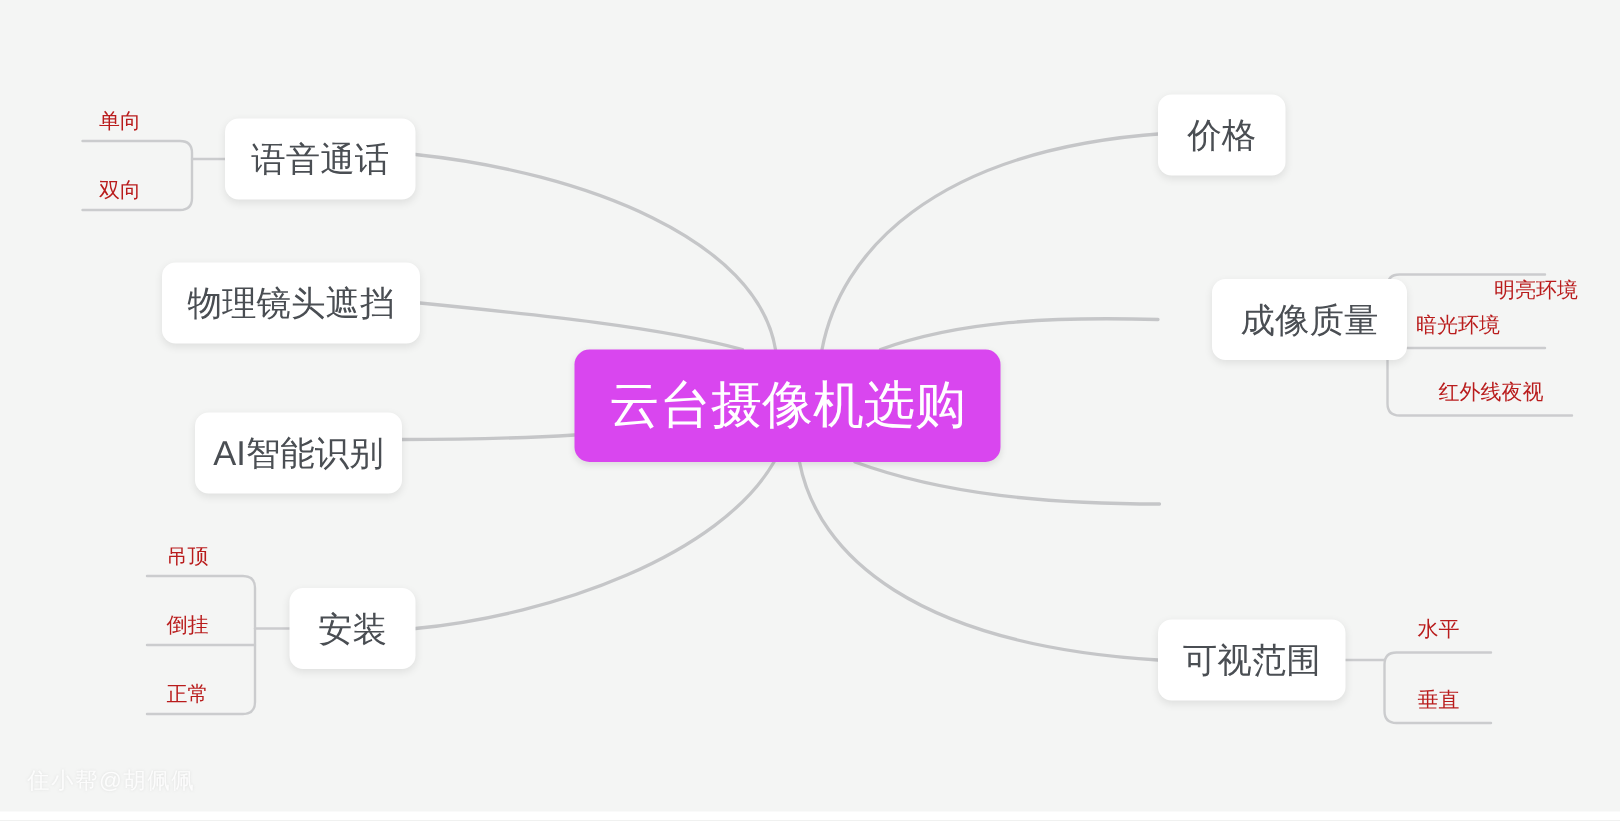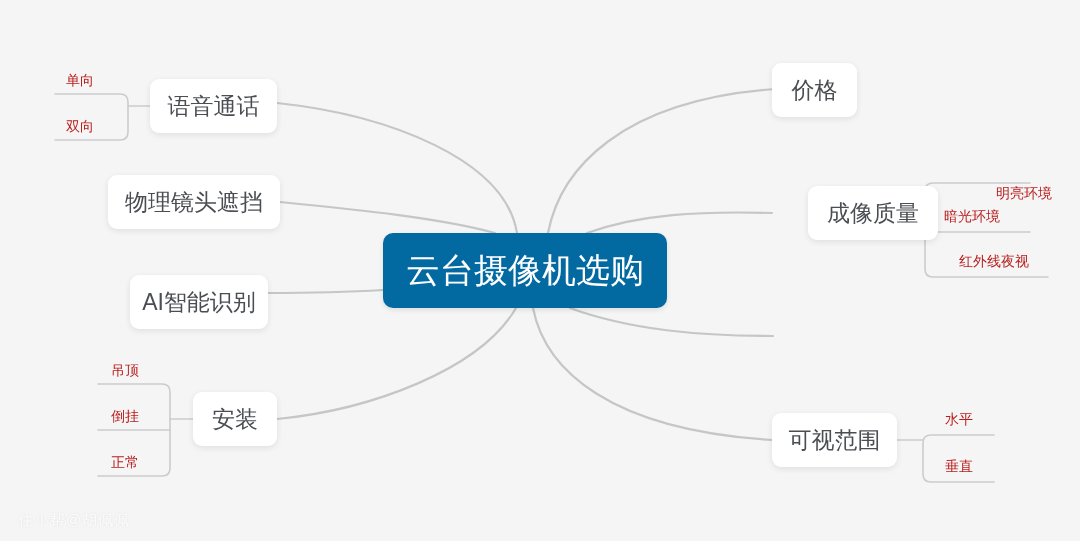--- a/index.html
+++ b/index.html
@@ -20,21 +20,21 @@
     left: 0; top: 0;
     width: 1080px; height: 547px;
   }
   .node {
     position: absolute;
     box-sizing: border-box;
     text-align: center;
     white-space: nowrap;
   }
   .root-node {
-    background: #0369a1;
+    background: #d946ef;
     color: #ffffff;
     font-size: 34px;
     height: 75px;
     line-height: 75px;
     border-radius: 10px;
     box-shadow: 0 2px 5px rgba(0,0,0,0.10);
   }
   .branch-node {
     background: #ffffff;
     color: #4a4e53;

